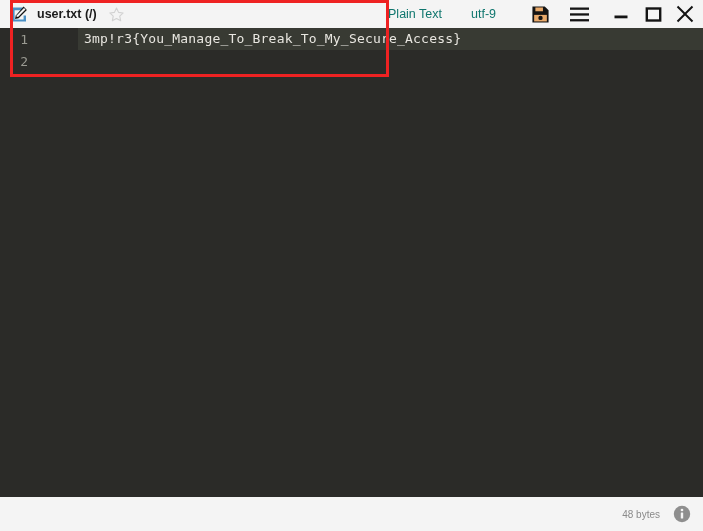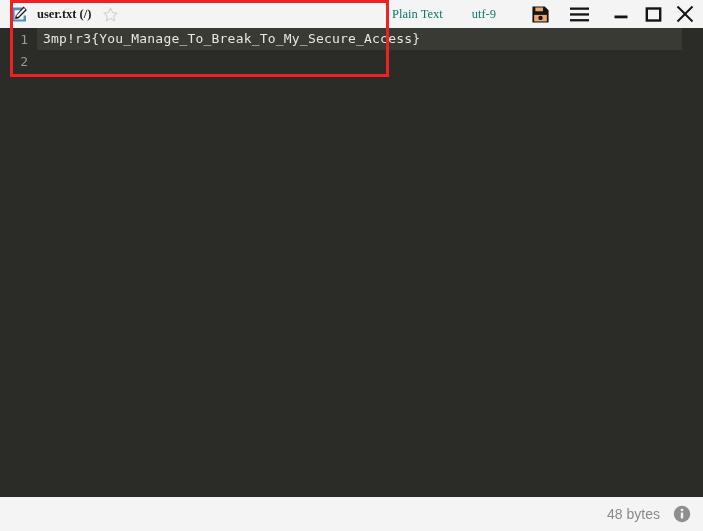--- a/index.html
+++ b/index.html
@@ -28,21 +28,20 @@
 
   
   #title-bar {
     height: 28px;
     flex: 0 0 28px;
     background: #f4f4f4;
     display: flex;
     align-items: center;
     position: relative;
     box-sizing: border-box;
-    font-family: Liberation Serif, serif;
   }
   .title-left {
     display: flex;
     align-items: center;
     padding-left: 11px;
   }
   .edit-icon {
     width: 17px;
     height: 17px;
     display: inline-block;
@@ -136,21 +135,21 @@
     height: 34px;
     flex: 0 0 34px;
     background: #f4f4f4;
     display: flex;
     align-items: center;
     justify-content: flex-end;
     padding-right: 12px;
     box-sizing: border-box;
   }
   .status-text {
-    font-size: 14px;
+    font-size: 10px;
     color: #8a8a8a;
     margin-right: 13px;
   }
   .info-icon {
     width: 18px;
     height: 18px;
     display: inline-block;
   }
 
   
@@ -231,21 +230,21 @@
           <path d="M2.2 0.8 L9 7.6 L15.8 0.8 L17.2 2.2 L10.4 9 L17.2 15.8 L15.8 17.2 L9 10.4 L2.2 17.2 L0.8 15.8 L7.6 9 L0.8 2.2 Z" fill="#141414"></path>
         </svg>
       </span>
     </div>
   </div>
 
   <div id="editor-area" style="background: rgb(43, 43, 40);">
 
     <div class="code-line">
       <span class="gutter">1</span>
-      <span class="line-content highlighted" style="background: rgb(56, 58, 51);">3mp!r3{You_Manage_To_Break_To_My_Secure_Access}</span>
+      <span class="line-content highlighted" style="background: rgb(56, 58, 51); margin-left: 41px;">3mp!r3{You_Manage_To_Break_To_My_Secure_Access}</span>
     </div>
 
     <div class="code-line">
       <span class="gutter">2</span>
       <span class="line-content"></span>
     </div>
 
   </div>
 
   <div id="status-bar">

